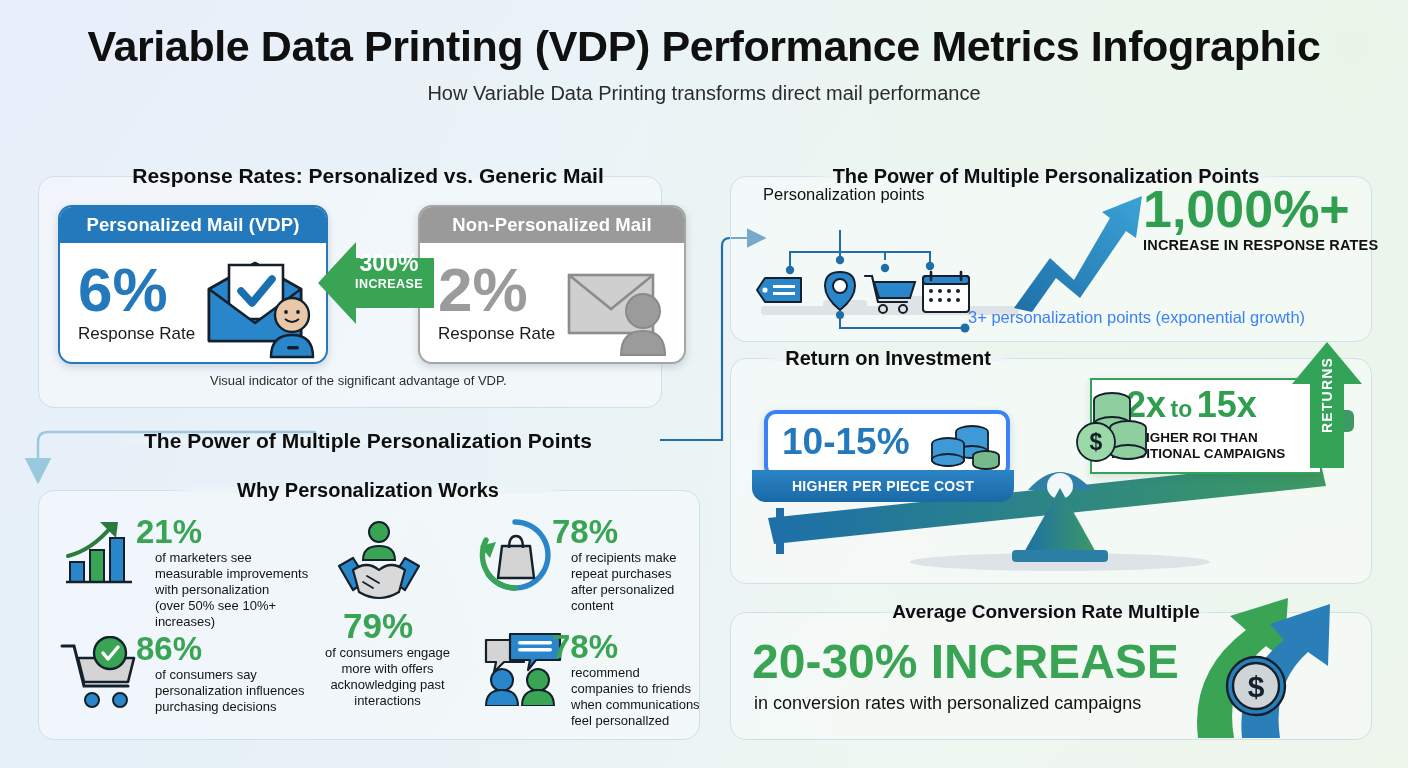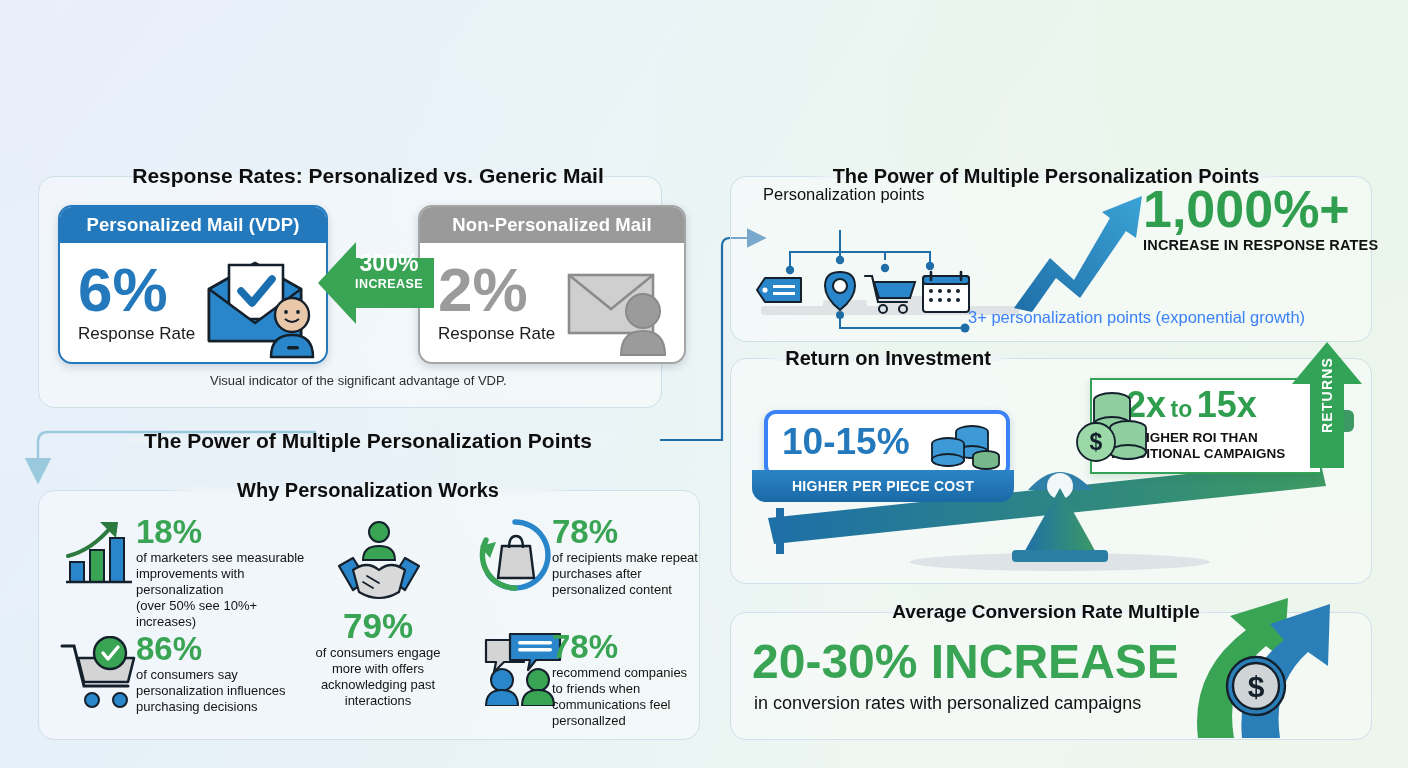--- a/index.html
+++ b/index.html
@@ -48,34 +48,38 @@
   .arrowbadge{position:absolute;}
   .arrowbadge .txt{position:absolute;left:34px;top:12px;width:78px;text-align:center;color:#fff;}
   .arrowbadge .txt .n{font-size:23px;font-weight:bold;line-height:1;}
   .arrowbadge .txt .s{font-size:12.5px;font-weight:bold;letter-spacing:.4px;margin-top:2px;}
   
   .greennum{color:#2f9e4f;font-weight:bold;}
   .tinycaps{font-weight:bold;letter-spacing:.2px;color:#111;}
   
   .stat{position:absolute;}
   .stat .pct{font-size:33px;font-weight:bold;color:#3aa455;line-height:1;}
-  .stat .desc{font-size:13px;line-height:1.23;color:#141414;margin-top:2px;}
+  .stat .desc{font-size:13px;line-height:1.23;color:#141414;margin-top:2px;margin-left:19px;}
   .stat.center{text-align:center;}
   
   svg.ov{position:absolute;left:0;top:0;width:1408px;height:768px;pointer-events:none;}
   .cost-pill{position:absolute;border-radius:12px;overflow:hidden;background:#fff;
      border:4px solid #3b82f6;box-shadow:0 3px 8px rgba(20,60,100,.18);}
   .roi-box{position:absolute;background:#fff;border:2px solid #33a457;border-right:none;
      box-shadow:0 3px 8px rgba(20,80,40,.14);}
 </style>
 </head>
 <body>
 
 <div class="stage">
 
+  <div class="hdr">
+    <h1>Variable Data Printing (VDP) Performance Metrics Infographic</h1>
+    <div class="sub">How Variable Data Printing transforms direct mail performance</div>
+  </div>
 
   <svg class="ov" viewBox="0 0 1408 768">
     <defs>
       <marker id="arrB" markerWidth="9" markerHeight="9" refX="6" refY="4.5" orient="auto">
         <path d="M0,0 L9,4.5 L0,9 z" fill="#1f6ea8"></path>
       </marker>
       <marker id="arrL" markerWidth="11" markerHeight="11" refX="5" refY="5.5" orient="auto">
         <path d="M0,0 L11,5.5 L0,11 z" fill="#9ac9de"></path>
       </marker>
       <linearGradient id="gradUp" x1="0" y1="1" x2="1" y2="0">
@@ -161,21 +165,21 @@
 
   <svg style="position:absolute;left:62px;top:518px;" width="76" height="72" viewBox="0 0 76 72">
     <rect x="8" y="44" width="14" height="20" fill="#2a86cb" stroke="#14202b" stroke-width="2"></rect>
     <rect x="28" y="32" width="14" height="32" fill="#3aa455" stroke="#14202b" stroke-width="2"></rect>
     <rect x="48" y="20" width="14" height="44" fill="#2a86cb" stroke="#14202b" stroke-width="2"></rect>
     <path d="M4,64 L70,64" stroke="#14202b" stroke-width="2.4"></path>
     <path d="M6,38 Q30,32 50,8" fill="none" stroke="#2c7a3d" stroke-width="4" stroke-linecap="round"></path>
     <path d="M38,4 L56,4 L54,20 Z" fill="#2c7a3d"></path>
   </svg>
   <div class="stat" style="left:136px;top:515px;width:175px;">
-    <div class="pct">18%</div>
+    <div class="pct">21%</div>
     <div class="desc" style="white-space:pre-line">of marketers see measurable improvements with personalization
 (over 50% see 10%+ increases)</div>
   </div>
 
   <svg style="position:absolute;left:58px;top:636px;" width="86" height="74" viewBox="0 0 86 74">
     <path d="M4,10 L16,10 L26,50 L70,50" fill="none" stroke="#14202b" stroke-width="3" stroke-linecap="round"></path>
     <path d="M20,22 L76,22 L70,46 L26,46 Z" fill="#d4d4d4" stroke="#14202b" stroke-width="2.6" stroke-linejoin="round"></path>
     <circle cx="34" cy="64" r="7" fill="#2a86cb" stroke="#14202b" stroke-width="2"></circle>
     <circle cx="62" cy="64" r="7" fill="#2a86cb" stroke="#14202b" stroke-width="2"></circle>
     <circle cx="52" cy="17" r="16" fill="#3aa455" stroke="#14202b" stroke-width="2.4"></circle>

